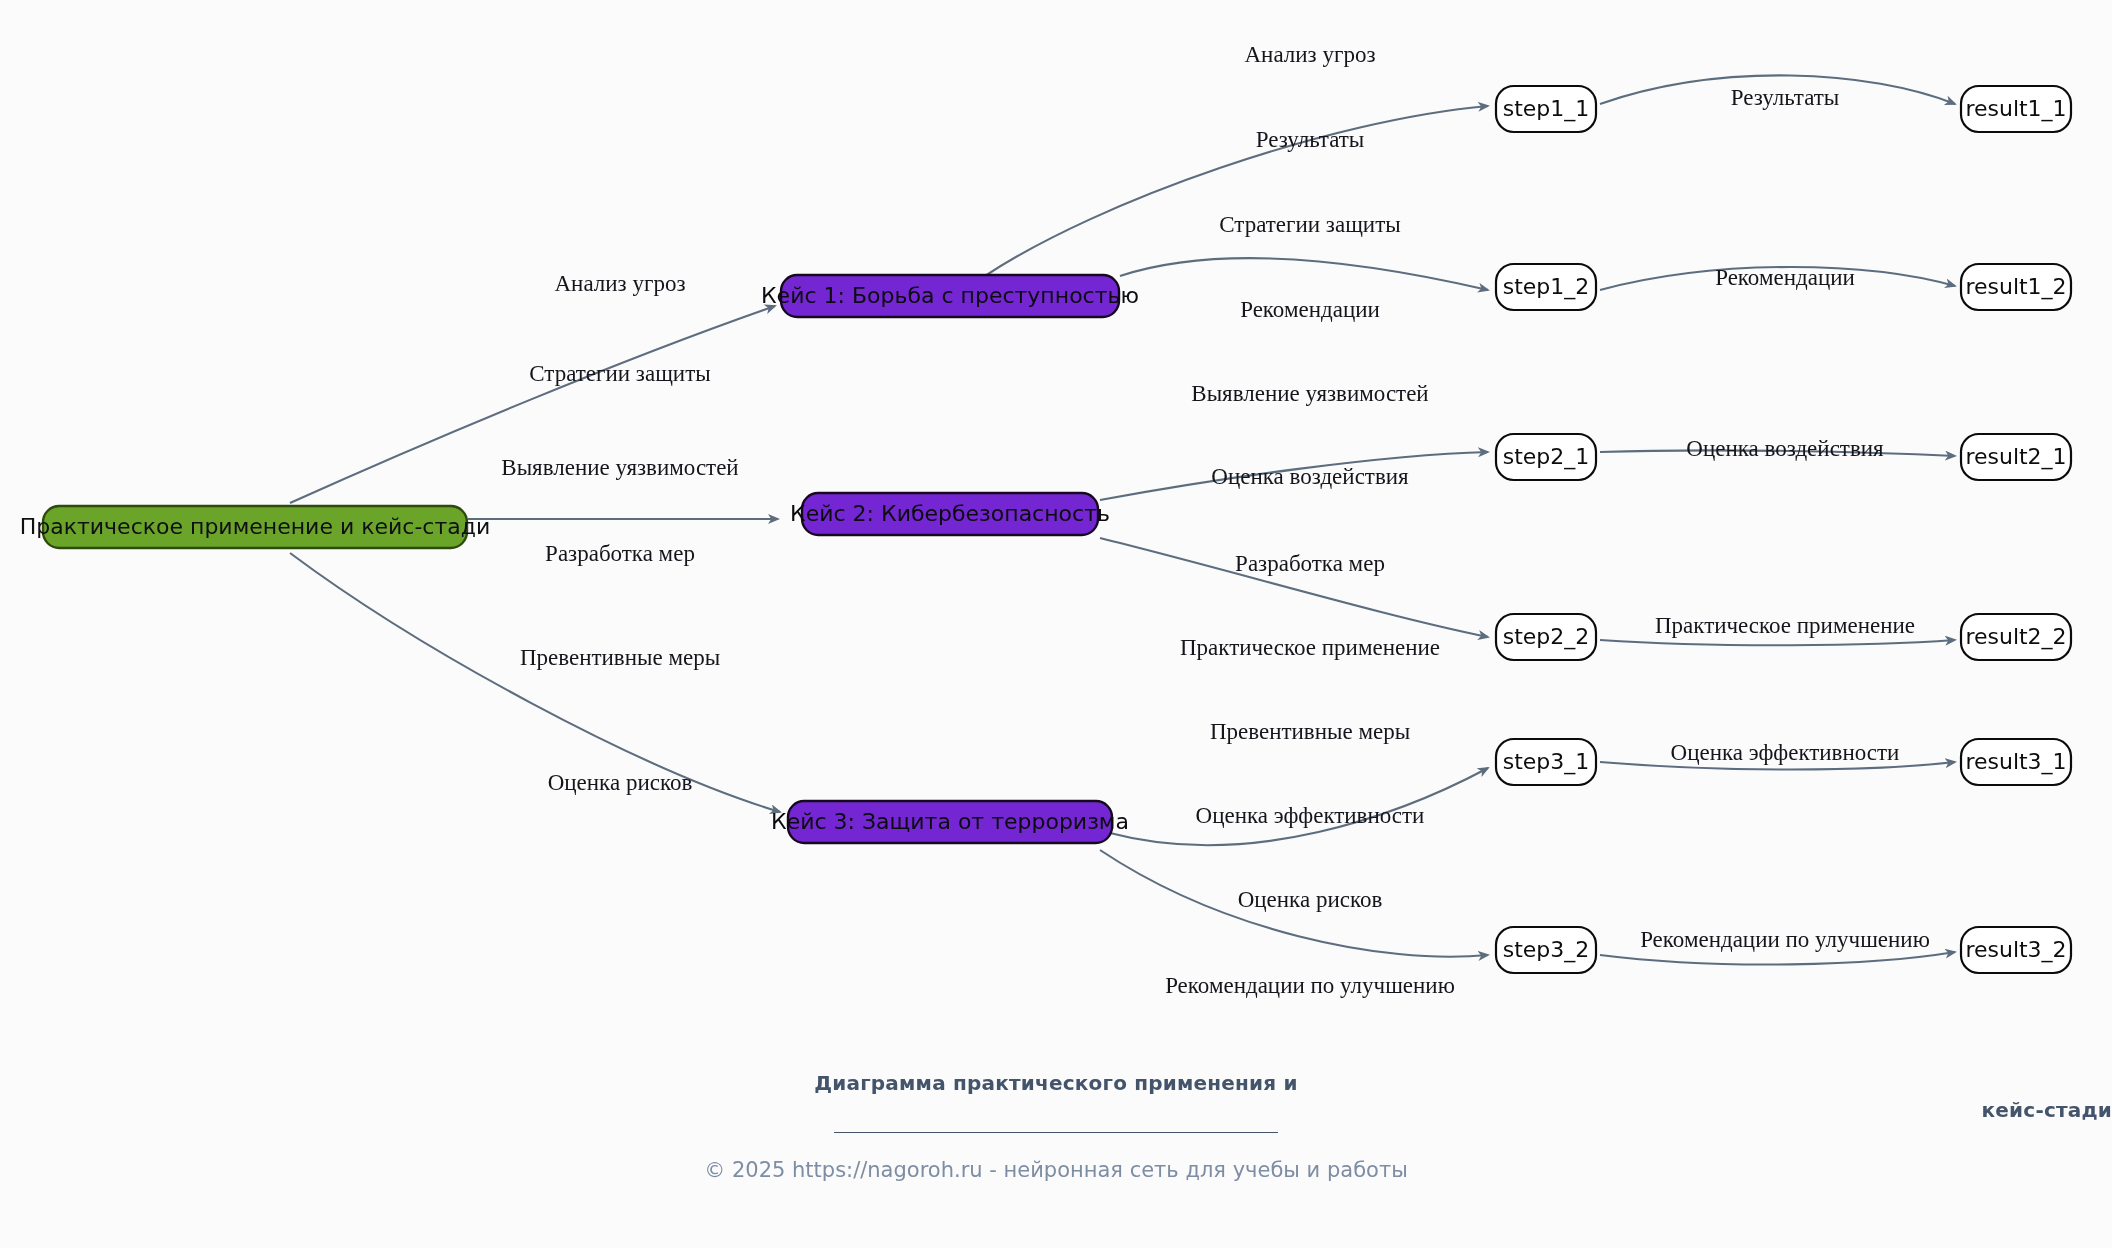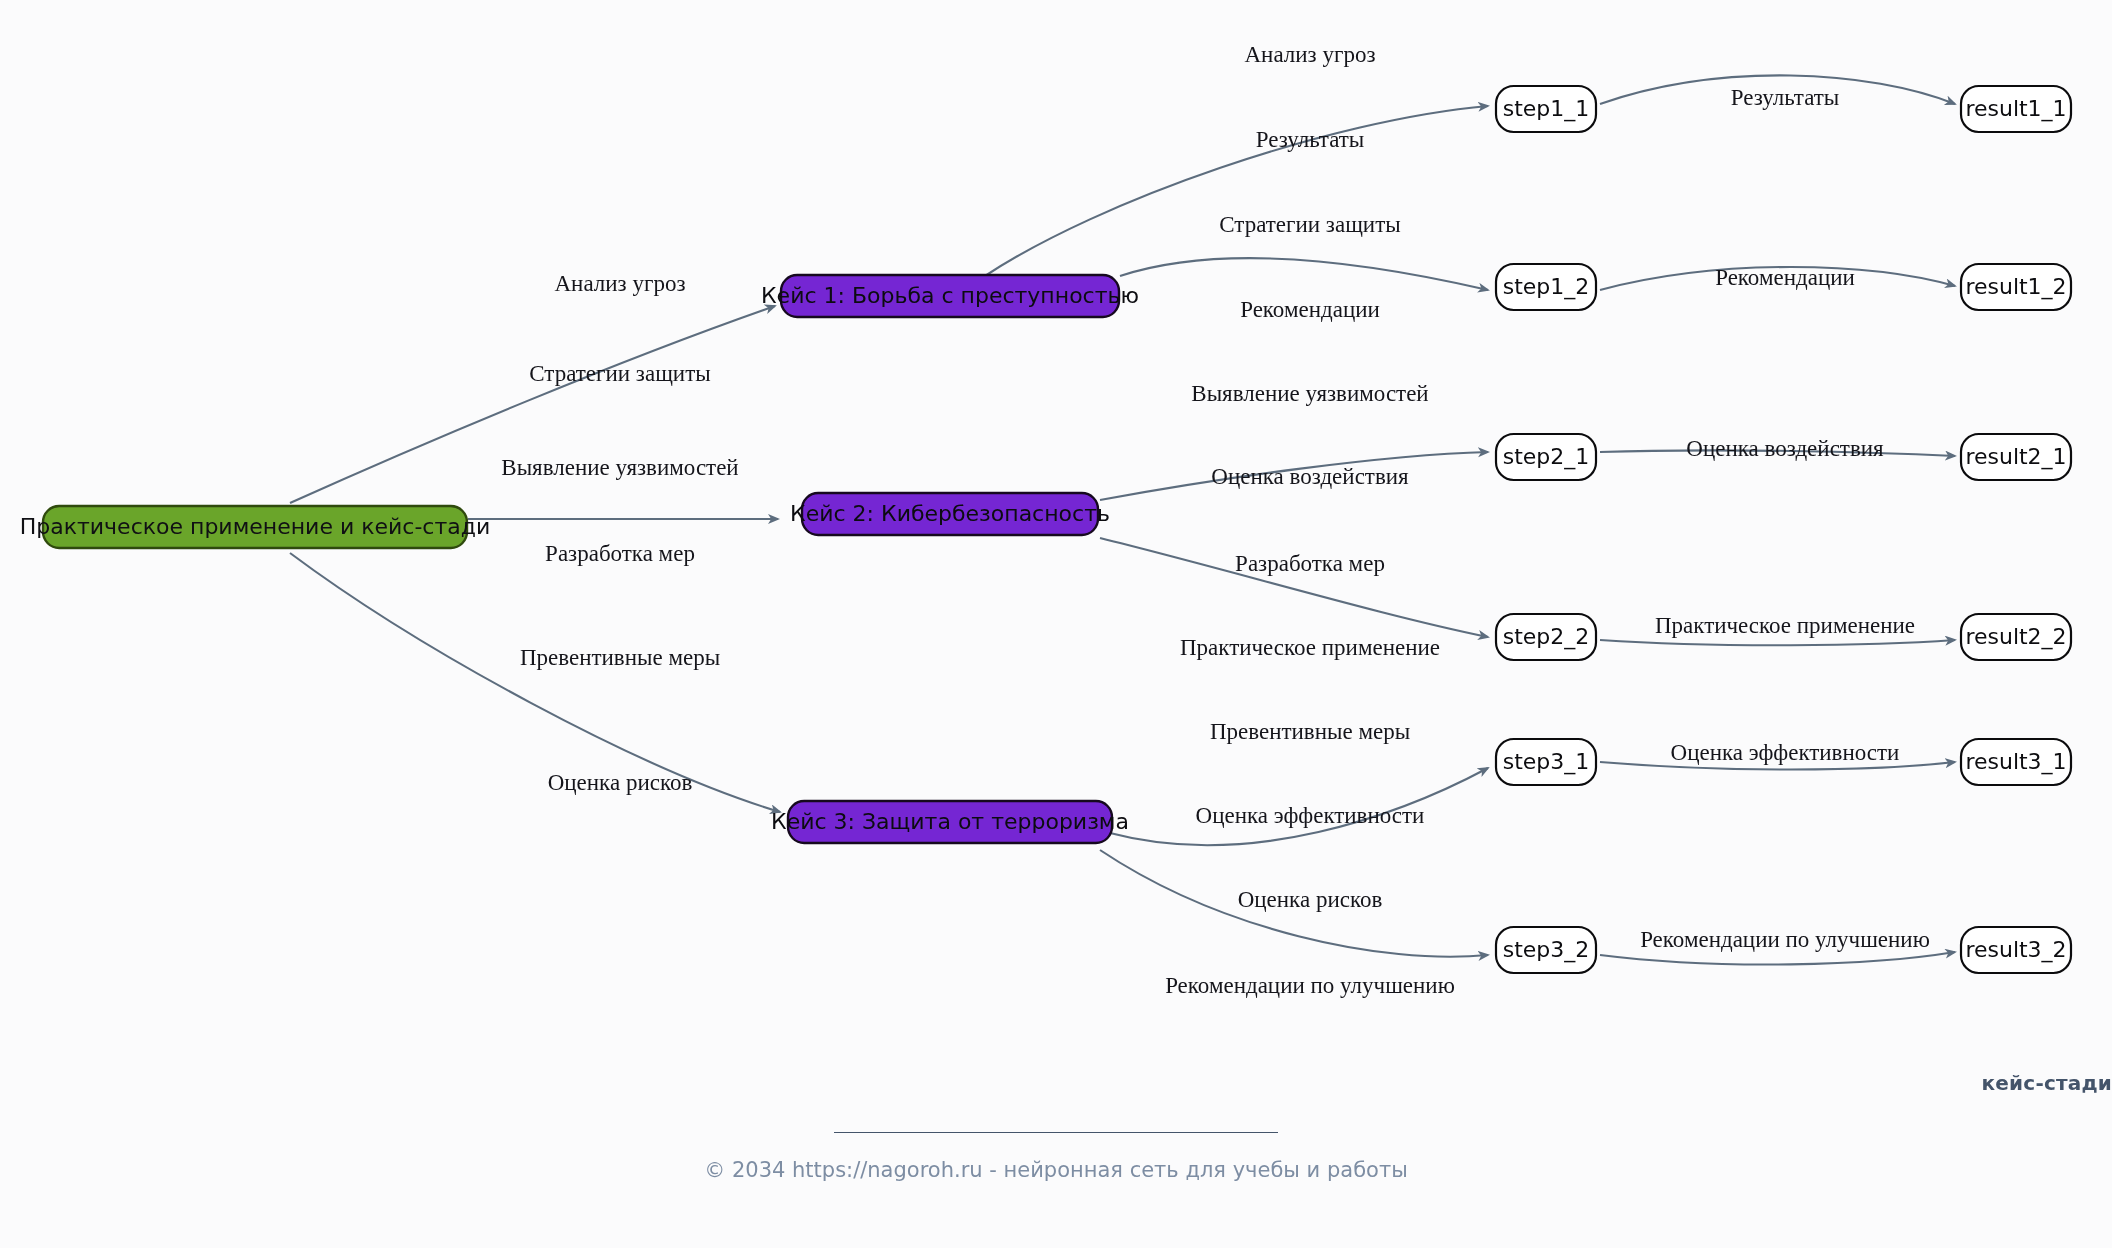--- a/index.html
+++ b/index.html
@@ -221,20 +221,21 @@
         <text x="1785" y="100" class="edge-label">Результаты</text>
         <text x="1785" y="280" class="edge-label">Рекомендации</text>
         <text x="1785" y="451" class="edge-label">Оценка воздействия</text>
         <text x="1785" y="628" class="edge-label">Практическое применение</text>
         <text x="1785" y="755" class="edge-label">Оценка эффективности</text>
         <text x="1785" y="942" class="edge-label">Рекомендации по улучшению</text>
       </g>
   </svg>
 
   <div class="footer-title">
+    <span>Диаграмма практического применения и</span>
     <span class="line2">кейс-стади</span>
   </div>
 
   <div class="footer-divider"></div>
 
-  <div class="footer-copy">© 2034 https://nagoroh.ru - нейронная сеть для учебы и работы</div>
+  <div class="footer-copy">© 2025 https://nagoroh.ru - нейронная сеть для учебы и работы</div>
 
 </div>
 
 </body></html>

